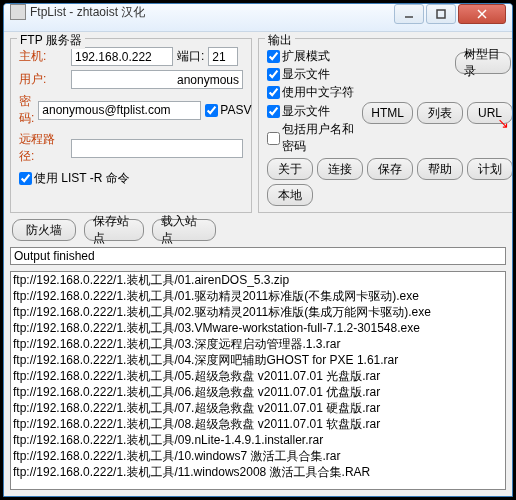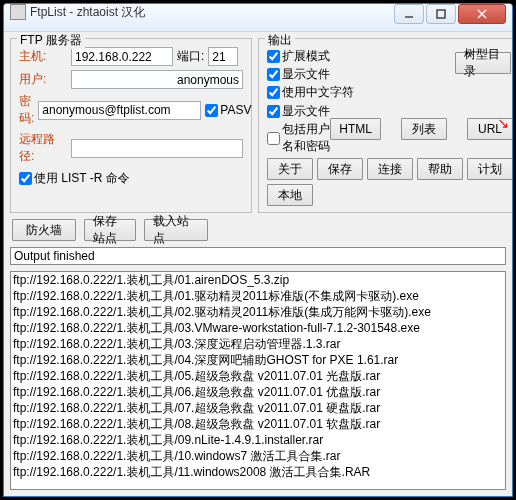--- a/index.html
+++ b/index.html
@@ -12,21 +12,21 @@
 .winbtn.close{width:48px;background:linear-gradient(#e67a6e,#c8503f);border-color:#a03d30;color:#fff}
 .toprow{display:flex;gap:6px;padding:6px}
 .panel{border:1px solid #bfbfbf;background:#f0f0f0;position:relative;padding:8px 8px 6px}
 .panel .legend{position:absolute;top:-7px;left:6px;background:#f0f0f0;padding:0 3px;color:#000}
 .left{width:242px}
 .right{flex:1}
 .row{display:flex;align-items:center;margin-bottom:4px;gap:4px}
 .lbl{width:48px;color:#c2410c;text-align:left}
 input[type=text]{border:1px solid #a5acb2;background:#fff;height:19px;padding:0 3px;font-size:12px}
 input[type=checkbox]{margin:0 2px 0 0;vertical-align:middle}
-.btn{min-width:46px;height:22px;border:1px solid #8e8f8f;background:linear-gradient(#f3f3f3,#e2e2e2);border-radius:1px;display:inline-flex;align-items:center;justify-content:center;padding:0 8px;cursor:default}
+.btn{min-width:46px;height:22px;border:1px solid #8e8f8f;background:linear-gradient(#f3f3f3,#e2e2e2);border-radius:9px;display:inline-flex;align-items:center;justify-content:center;padding:0 8px;cursor:default}
 .btngrid{display:grid;grid-template-columns:repeat(5,1fr);gap:4px;margin-top:2px}
 .second{display:flex;align-items:flex-end;gap:8px;padding:0 8px 6px}
 .output{margin:0 6px 6px;border:1px solid #888;background:#fff;padding:1px 3px;font-family:Liberation Sans, sans-serif;font-size:12px}
 .listwrap{margin:0 6px 6px;border:1px solid #888;background:#fff;flex:1;overflow:hidden;position:relative}
 .list{position:absolute;inset:0;overflow:auto;padding:0 2px;font-family:Consolas,"Courier New",monospace;font-size:12px;line-height:16px;white-space:nowrap}
 .list div{white-space:pre}
 .cbline{display:flex;align-items:center;margin:1px 0}
 .arrow{position:absolute;right:12px;top:76px;color:red;font-size:14px;pointer-events:none}
 .minsvg{width:10px;height:10px;stroke:#444;stroke-width:1.5;fill:none}
 </style>
@@ -111,41 +111,41 @@
         <div style="flex:1">
           <label class="cbline">
               <input type="checkbox" checked="" style="">
               <span>显示文件</span>
             </label>
           <label class="cbline">
               <input type="checkbox" style="">
               <span>包括用户名和密码</span>
             </label>
         </div>
-        <div style="display:flex;gap:20px;align-items:center">
+        <div style="display:flex;gap:4px;align-items:flex-start">
           <div class="btn">HTML</div>
           <div class="btn">列表</div>
           <div class="btn">URL</div>
         </div>
       </div>
       <div class="btngrid">
         <div class="btn">关于</div>
+        <div class="btn">连接</div>
         <div class="btn">保存</div>
-        <div class="btn">连接</div>
         <div class="btn">帮助</div>
         <div class="btn">计划</div>
         <div class="btn">本地</div>
       </div>
       <span class="arrow">↘</span>
     </div>
   </div>
 
   <div class="second">
     <div class="btn" style="width:64px">防火墙</div>
-    <div class="btn" style="width:52px">保存站点</div>
+    <div class="btn" style="width:60px">保存站点</div>
     <div class="btn" style="width:64px">载入站点</div>
   </div>
 
   <div class="output">Output finished</div>
 
   <div class="listwrap">
     <div class="list" id="list">
         <div>ftp://192.168.0.222/1.装机工具/01.airenDOS_5.3.zip</div>
         <div>ftp://192.168.0.222/1.装机工具/01.驱动精灵2011标准版(不集成网卡驱动).exe</div>
         <div>ftp://192.168.0.222/1.装机工具/02.驱动精灵2011标准版(集成万能网卡驱动).exe</div>

